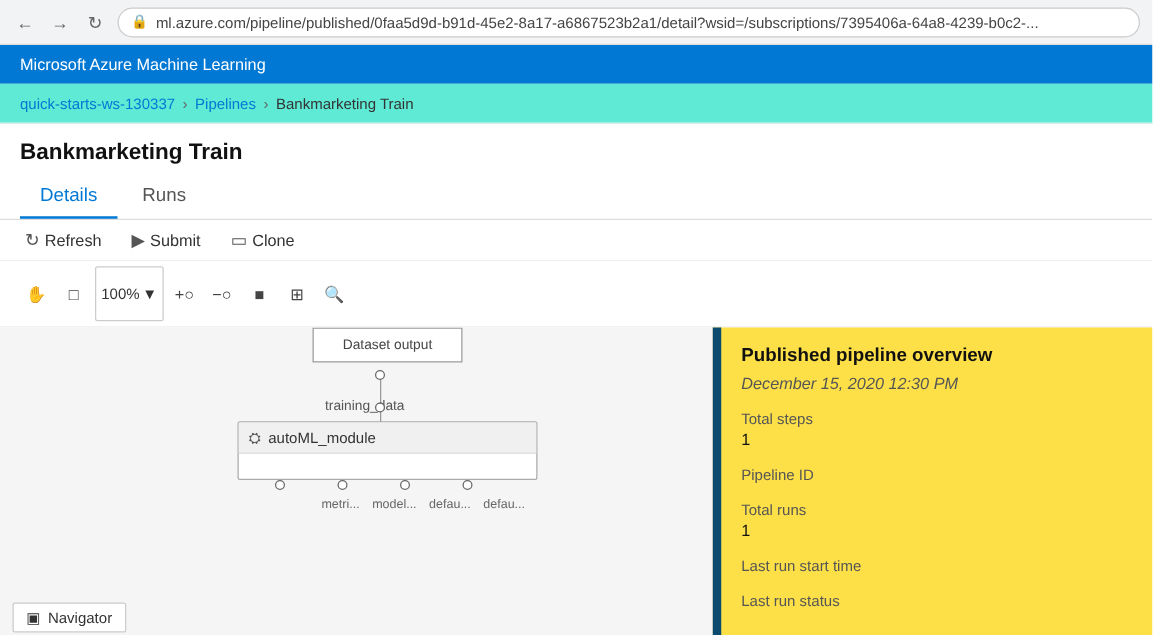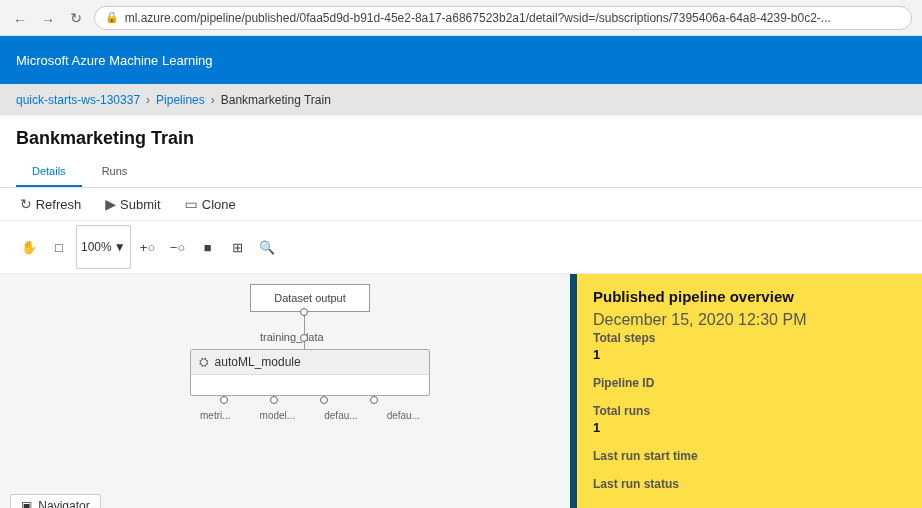--- a/index.html
+++ b/index.html
@@ -30,36 +30,36 @@
       align-items: center;
       padding: 0 10px;
       gap: 6px;
       font-size: 12px;
       color: #444;
     }
     .lock-icon { color: #555; font-size: 11px; }
 
     
     .azure-topnav {
-      height: 48px;
+      height: 31px;
       background: #0078d4;
       display: flex;
       align-items: center;
       padding: 0 16px;
     }
     .azure-topnav-title {
       color: #fff;
       font-size: 13px;
       font-weight: 400;
     }
 
     
     .breadcrumb {
       height: 32px;
-      background: #e5e5e5;
+      background: #5eead4;
       display: flex;
       align-items: center;
       padding: 0 16px;
       gap: 6px;
       border-bottom: 1px solid #eee;
     }
     .breadcrumb-link { color: #0078d4; font-size: 12px; cursor: pointer; text-decoration: none; }
     .breadcrumb-sep { color: #666; font-size: 12px; }
     .breadcrumb-current { color: #333; font-size: 12px; }
 
@@ -75,21 +75,21 @@
 
     
     .tabs-bar {
       display: flex;
       padding: 0 16px;
       border-bottom: 1px solid #ddd;
       margin-top: 4px;
     }
     .tab {
       padding: 8px 16px;
-      font-size: 11px;
+      font-size: 15px;
       cursor: pointer;
       color: #555;
       border-bottom: 2px solid transparent;
       margin-right: 4px;
     }
     .tab.active {
       color: #0078d4;
       border-bottom: 2px solid #0078d4;
       font-weight: 500;
     }
@@ -161,21 +161,21 @@
     
     .pipeline-canvas {
       position: relative;
       width: 100%;
       height: 100%;
     }
 
     .node-dataset {
       position: absolute;
       left: 250px;
-      top: 10px;
+      top: 0;
       display: flex;
       flex-direction: column;
       gap: 2px;
       border-radius: 14px;
     }
     .node-box-dataset {
       width: 120px;
       height: 28px;
       border: 1px solid #999;
       background: #fff;
@@ -216,46 +216,47 @@
     }
     .module-icon { font-size: 12px; color: #555; }
     .node-module-body {
       padding: 8px;
       height: 20px;
     }
     .node-output-labels {
       display: flex;
       gap: 10px;
       margin-top: 4px;
-      justify-content: space-between;
+      justify-content: flex-end;
       padding: 0 10px;
       font-size: 10px;
       color: #666;
     }
 
     
     .right-panel {
       width: 352px;
       background: #fde047;
       border-left: 7px solid #0c4a6e;
       padding: 14px 16px;
       overflow-y: auto;
     }
     .panel-title {
       font-size: 15px;
       font-weight: 600;
       color: #111;
       margin-bottom: 6px;
     }
     .panel-date {
-      font-size: 16px;
+      font-size: 13px;
       color: #555;
-      margin-bottom: 2px;
-    }
-    .panel-section { margin-bottom: 14px; font-weight: bold; }
+      margin-bottom: 14px;
+      font-style: italic;
+    }
+    .panel-section { margin-bottom: 14px; }
     .panel-section-label {
       font-size: 12px;
       color: #555;
       margin-bottom: 2px;
     }
     .panel-section-value {
       font-size: 13px;
       color: #111;
       word-break: break-all;
     }

